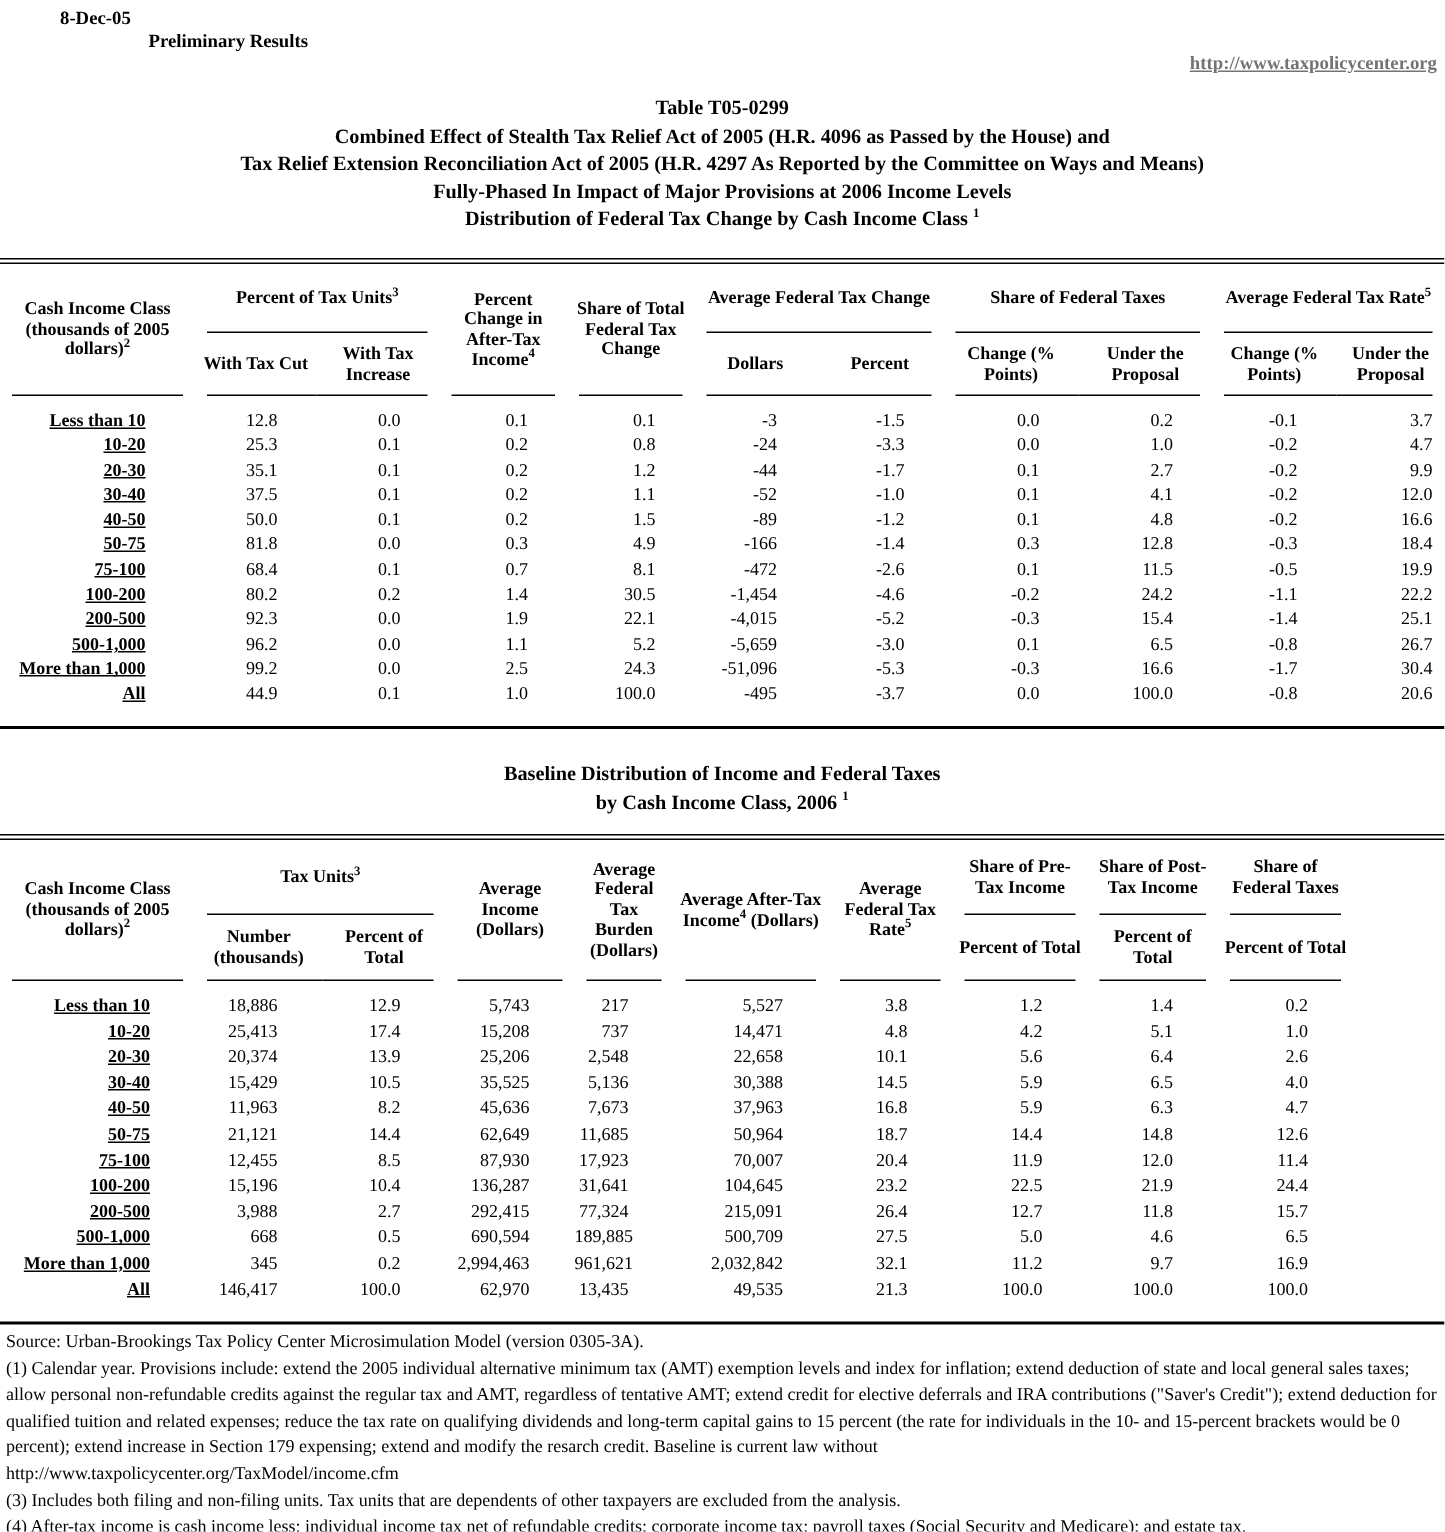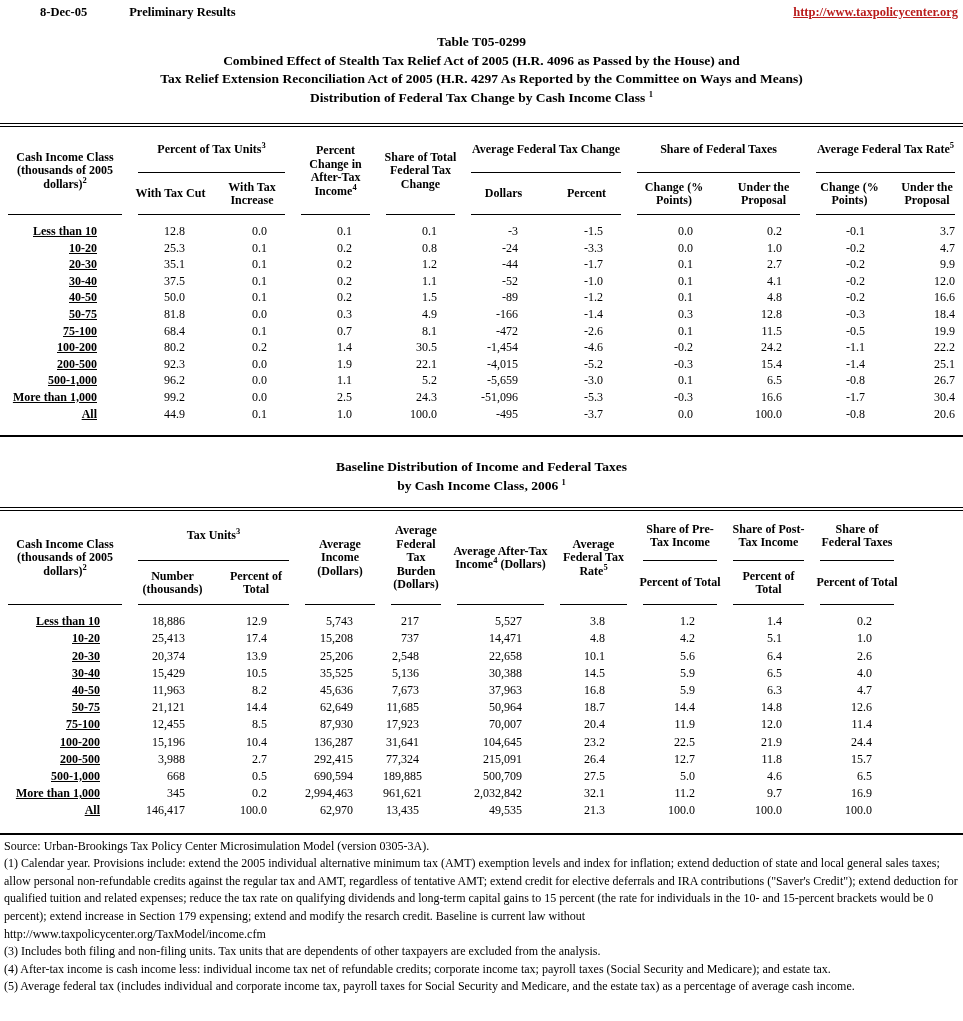--- a/index.html
+++ b/index.html
@@ -1,21 +1,21 @@
 <!DOCTYPE html>
 <html><head>
 <meta charset="utf-8">
 <style>
   html,body{margin:0;padding:0;background:#fff;color:#000;}
   body{width:963px;height:1021px;overflow:hidden;font-family:"Liberation Serif","DejaVu Serif",serif;}
   sup{font-size:8.5px;vertical-align:super;line-height:0;}
   
-  .topbar{display:flex;align-items:flex-start;padding:5px 5px 0 40px;font-size:12.5px;font-weight:bold;}
-  .topbar .status{margin-left:42px;}
-  .topbar .link{margin-left:auto;color:#b91c1c;text-decoration:underline;cursor:pointer;}
+  .topbar{display:flex;align-items:flex-start;padding:5px 5px 0 40px;font-size:12.5px;font-weight:bold;flex-direction:column;}
+  .topbar .status{margin-left:59px;}
+  .topbar .link{margin-left:auto;color:#737373;text-decoration:underline;cursor:pointer;}
   
   .titles{text-align:center;font-weight:bold;font-size:13.5px;line-height:18.5px;margin-top:13px;}
   .t2t{margin:20px 0 12px 0;line-height:19px;}
   
   .twrap{border-top:4px double #000;border-bottom:2px solid #000;margin-top:16px;}
   .twrap2{margin-top:0;}
   table{border-collapse:collapse;table-layout:fixed;}
   #t1{width:963px;}
   #t2{width:902px;}
   th{font-weight:bold;font-size:12px;line-height:13.5px;text-align:center;vertical-align:middle;position:relative;padding:2px 3px;}
@@ -43,20 +43,21 @@
 <div class="topbar">
   <span class="date">8-Dec-05</span>
   <span class="status">Preliminary Results</span>
   <a class="link">http://www.taxpolicycenter.org</a>
 </div>
 
 <div class="titles">
   <div>Table T05-0299</div>
   <div>Combined Effect of Stealth Tax Relief Act of 2005 (H.R. 4096 as Passed by the House) and</div>
   <div>Tax Relief Extension Reconciliation Act of 2005 (H.R. 4297 As Reported by the Committee on Ways and Means)</div>
+  <div>Fully-Phased In Impact of Major Provisions at 2006 Income Levels</div>
   <div>Distribution of Federal Tax Change by Cash Income Class <sup>1</sup></div>
 </div>
 
 <div class="twrap">
 <table id="t1">
   <colgroup>
     <col style="width:130px">
         <col style="width:81px">
         <col style="width:82px">
         <col style="width:85px">

